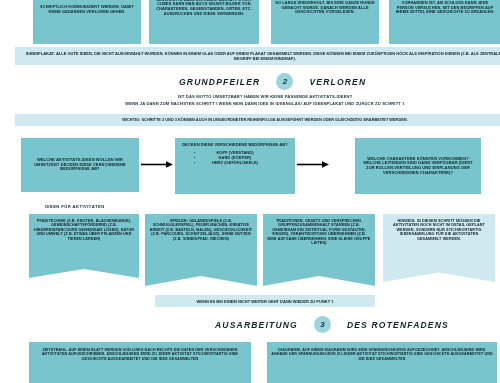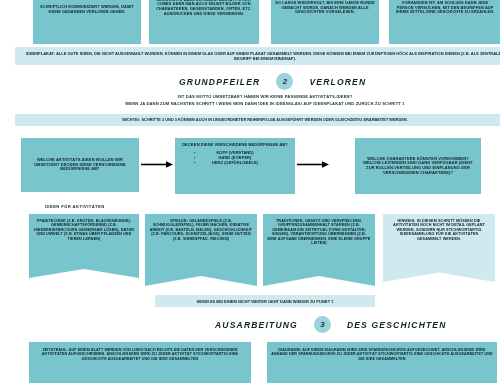--- a/index.html
+++ b/index.html
@@ -204,21 +204,21 @@
     </div>
   </div>
 
   <div class="banner" style="left:140px;top:295px;width:220px;height:12px;font-size:4.0px;">
     <span class="txt">WENN ES BEI EINEM NICHT WEITER GEHT DANN WIEDER ZU PUNKT 1</span>
   </div>
 
   <div class="sec-head" style="left:152px;top:316px;margin-left:48px;">
     <span class="word">AUSARBEITUNG</span>
     <span class="badge">3</span>
-    <span class="word">DES GESCHICHTEN</span>
+    <span class="word">DES ROTENFADENS</span>
   </div>
 
   <div id="bot-row">
     <div class="box" style="left:14px;top:342px;width:222px;height:52px;">
       <span class="txt">ZEITSTRAHL: AUF EINEM BLATT WERDEN VON LINKS NACH RECHTS DIE DATEN DER VERSCHIEDENEN AKTIVITÄTEN AUFGESCHRIEBEN. ANSCHLIESSEND WIRD ZU JEDER AKTIVITÄT STICHWORTARTIG EINE GESCHICHTE AUSGEARBEITET UND DIE IDEE GESAMMELTEN</span>
     </div>
     <div class="box" style="left:252px;top:342px;width:230px;height:52px;">
       <span class="txt">DIAGRAMM: AUF EINEM DIAGRAMM WIRD EINE SPANNUNGSKURVE AUFGEZEICHNET. ANSCHLIESSEND WIRD ANHAND DER SPANNUNGSKURVE ZU JEDER AKTIVITÄT STICHWORTARTIG EINE GESCHICHTE AUSGEARBEITET UND DIE IDEE GESAMMELTEN</span>
     </div>
   </div>

